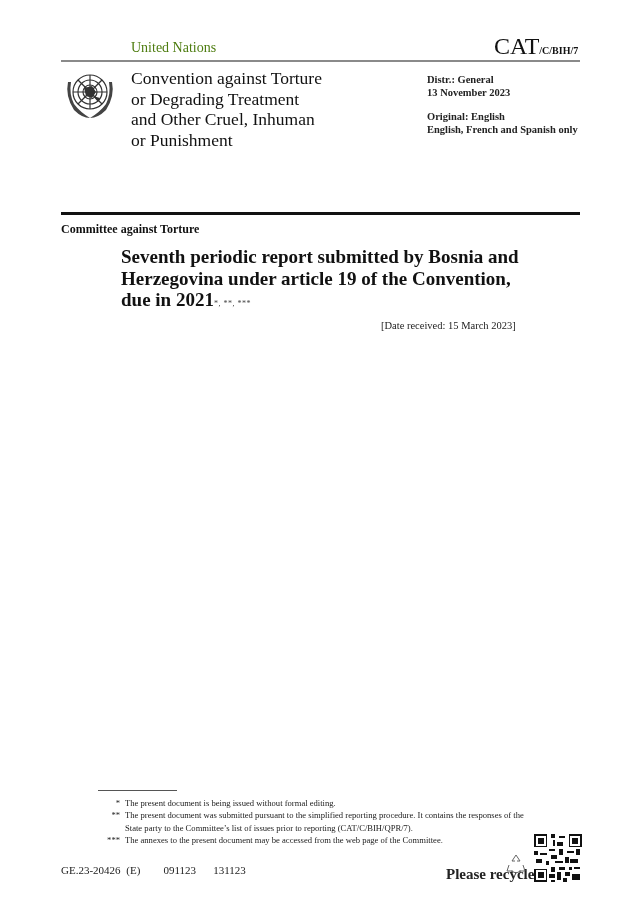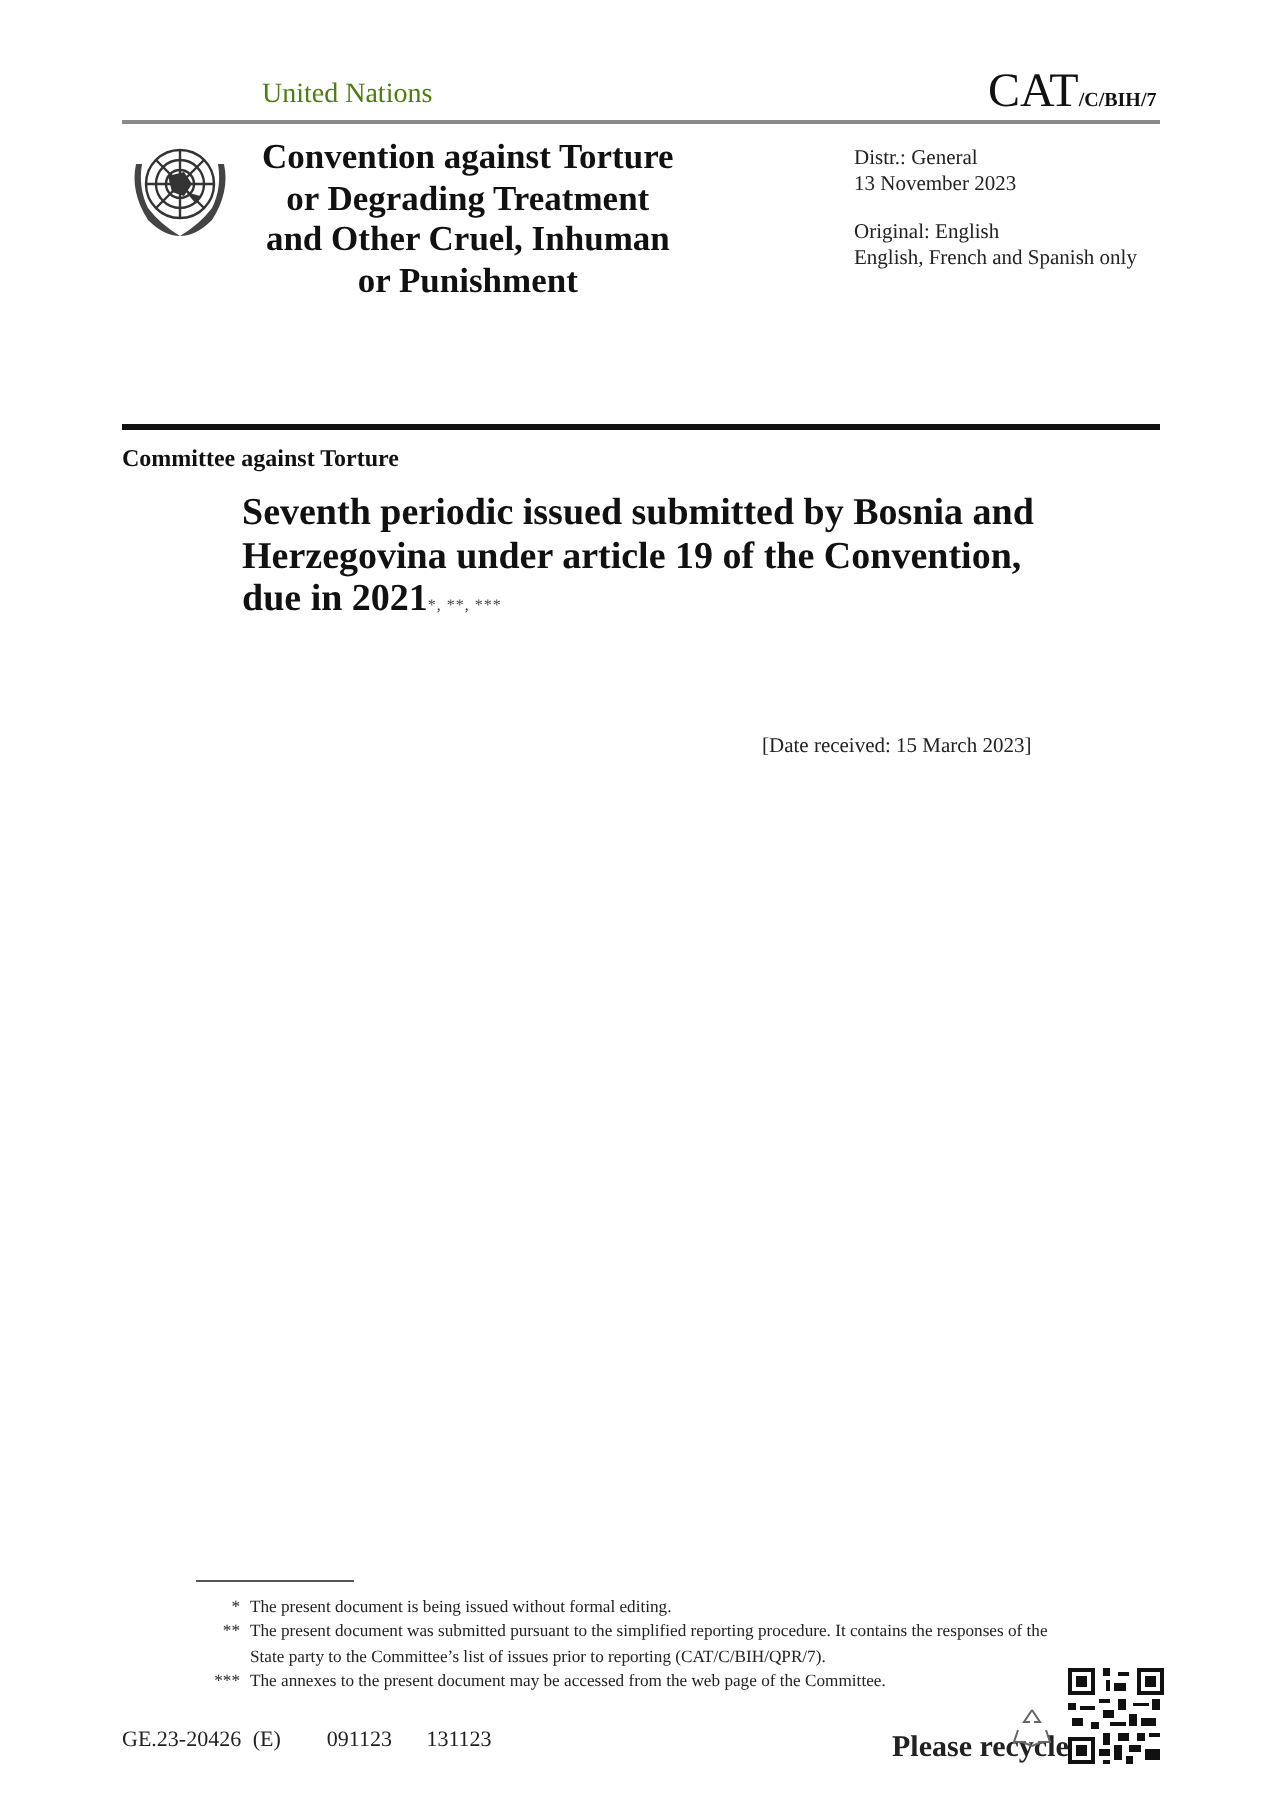--- a/index.html
+++ b/index.html
@@ -3,29 +3,29 @@
 <meta charset="utf-8">
 <style>
   html, body { margin: 0; padding: 0; background: #ffffff; }
   body { width: 640px; height: 905px; position: relative; overflow: hidden; font-family: "Liberation Serif", serif; color: #111; }
   .abs { position: absolute; }
   .un-label { left: 131px; top: 40px; font-size: 14px; color: #4d7c0f; }
   .symbol { left: 494px; top: 33px; font-size: 24px; color: #111; letter-spacing: 0px; }
   .symbol .sub { font-size: 10px; letter-spacing: 0; font-weight: bold; }
   .rule-top { left: 61px; top: 60px; width: 519px; height: 2px; background: #8a8a8a; }
   .logo { left: 62px; top: 66px; width: 56px; height: 56px; }
-  .conv-title { left: 131px; top: 68px; font-size: 17.5px; font-weight: bold; line-height: 20.5px; color: #111; text-align: center; }
+  .conv-title { left: 131px; top: 68px; font-size: 17.5px; font-weight: normal; line-height: 20.5px; color: #111; }
   .distr { left: 427px; top: 73px; font-size: 10.5px; line-height: 13px; color: #222; }
-  .distr p { margin: 0; }
+  .distr p { margin: 0; font-weight: bold; }
   .distr .gap { height: 11px; }
   .rule-thick { left: 61px; top: 212px; width: 519px; height: 3px; background: #111; }
   .committee { left: 61px; top: 222px; font-size: 12px; font-weight: bold; color: #111; }
   .report-title { left: 121px; top: 246px; font-size: 19px; font-weight: bold; line-height: 21.5px; color: #111; }
   .report-title .marks { font-size: 8px; font-weight: normal; vertical-align: baseline; color: #444; letter-spacing: 0.5px; }
-  .received { left: 381px; top: 320px; font-size: 10.5px; color: #222; margin-top: 48px; }
+  .received { left: 381px; top: 320px; font-size: 10.5px; color: #222; }
   .fn-rule { left: 98px; top: 790px; width: 79px; height: 1px; background: #555; }
   .footnotes { left: 60px; top: 797px; width: 470px; font-size: 8.6px; line-height: 12.3px; color: #222; }
   .fn { display: flex; }
   .fn .mk { width: 60px; text-align: right; padding-right: 5px; flex: none; }
   .fn .tx { flex: 1; }
   .ge { left: 61px; top: 864px; font-size: 11px; color: #222; word-spacing: 3px; }
   .recycle { left: 446px; top: 866px; font-size: 15px; font-weight: bold; color: #222; }
   .recycle-icon { left: 506px; top: 853px; width: 20px; height: 22px; }
   .qr { left: 534px; top: 834px; width: 48px; height: 48px; }
 </style>
@@ -66,21 +66,21 @@
   <p>13 November 2023</p>
   <div class="gap"></div>
   <p>Original: English</p>
   <p>English, French and Spanish only</p>
 </div>
 
 <div class="abs rule-thick"></div>
 <div class="abs committee">Committee against Torture</div>
 
 <div class="abs report-title">
-  <div>Seventh periodic issued submitted by Bosnia and</div>
+  <div>Seventh periodic report submitted by Bosnia and</div>
   <div>Herzegovina under article 19 of the Convention,</div>
   <div><span>due in 2021</span><span class="marks">*, **, ***</span></div>
 </div>
 
 <div class="abs received">[Date received: 15 March 2023]</div>
 
 <div class="abs fn-rule"></div>
 <div class="abs footnotes">
   <div class="fn">
     <span class="mk">*</span>

